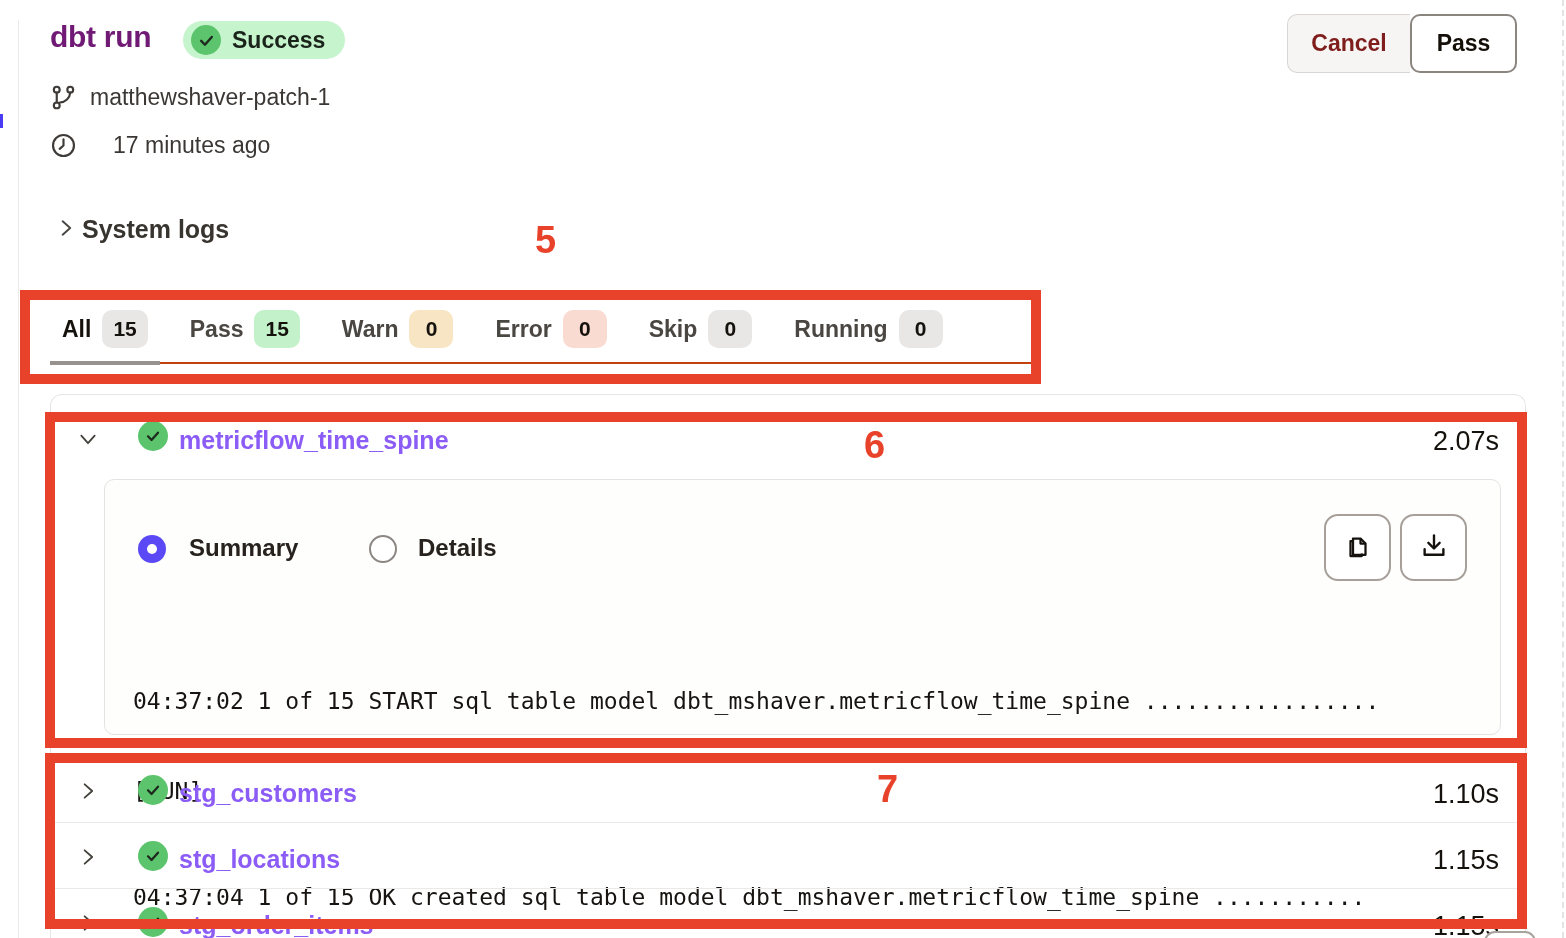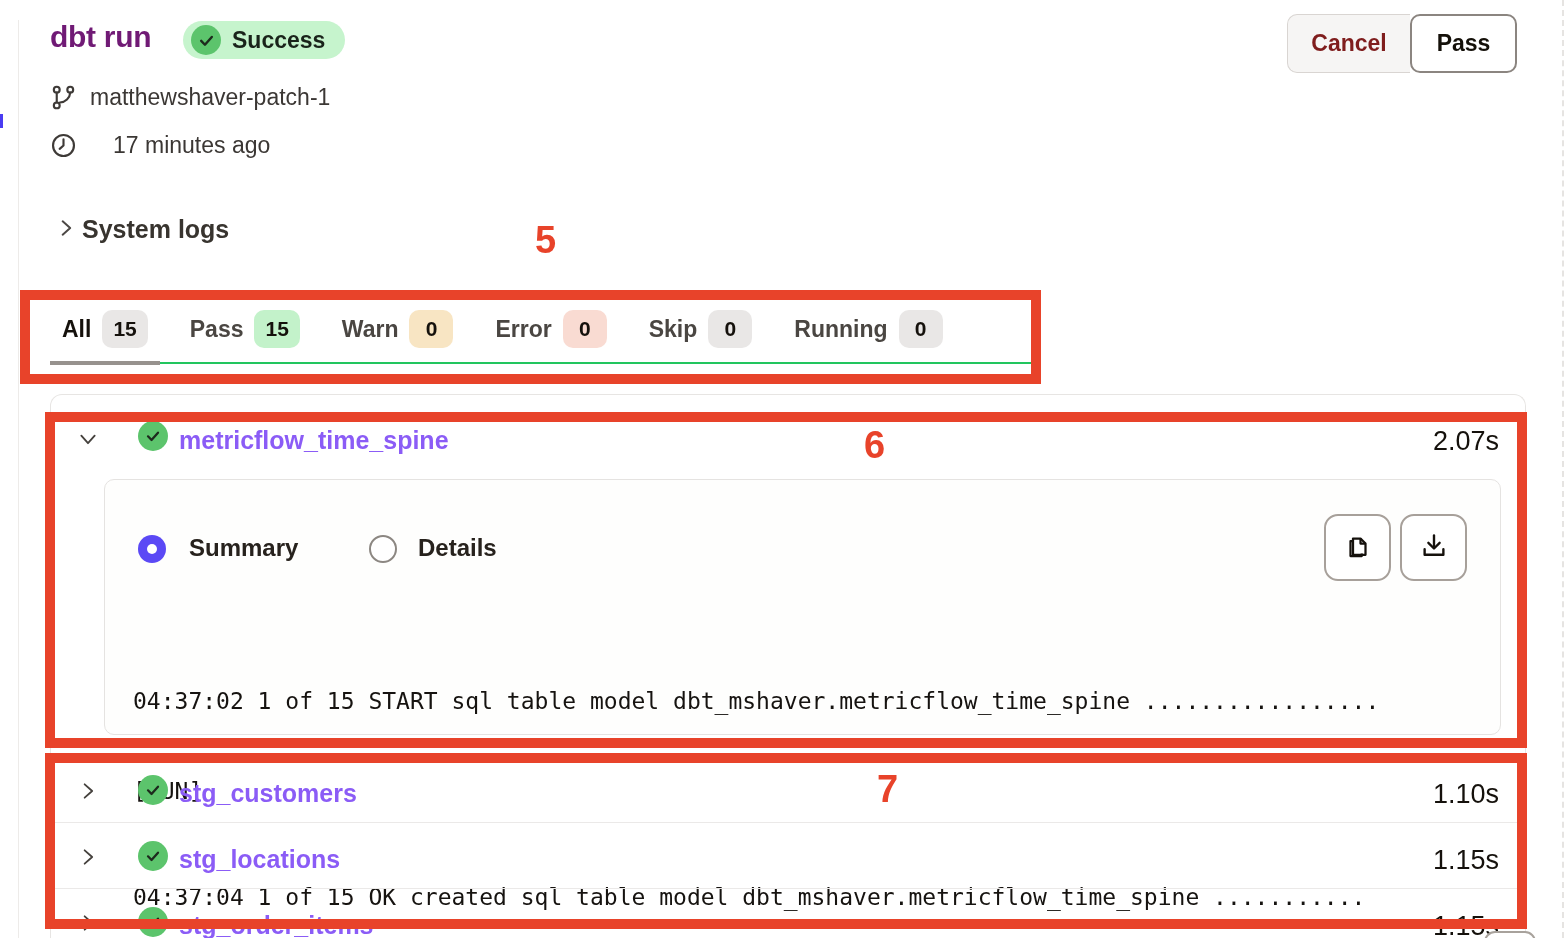--- a/index.html
+++ b/index.html
@@ -58,21 +58,21 @@
   .ann-box6 { left: 45px; top: 412px; width: 1482px; height: 336px; }
   .ann-box7 { left: 45px; top: 753px; width: 1482px; height: 176px; }
   .ann-num { z-index: 60; font-size: 38px; font-weight: 700; color: #e8432a; pointer-events: none; }
   .ann-5 { left: 535px; top: 219px; }
   .ann-6 { left: 864px; top: 424px; }
   .ann-7 { left: 877px; top: 768px; }
 
   
   .tabbar {
     left: 50px; top: 302px; width: 985px; display: flex; gap: 18px; align-items: flex-end;
-    border-bottom: 2px solid #22c55e;
+    border-bottom: 2px solid #c2410c;
   }
   .tab {
     display: flex; align-items: center; gap: 11px; padding: 8px 12px 13px 12px;
     border-bottom: 4px solid transparent; margin-bottom: -3px; cursor: pointer;
   }
   .tab.active { border-bottom-color: #97928e; }
   .tab .tlabel { font-size: 23px; font-weight: 600; color: #4a4642; }
   .tab.active .tlabel { color: #15110c; }
   .count-badge {
     min-width: 44px; height: 38px; padding: 0 11px; border-radius: 10px;

